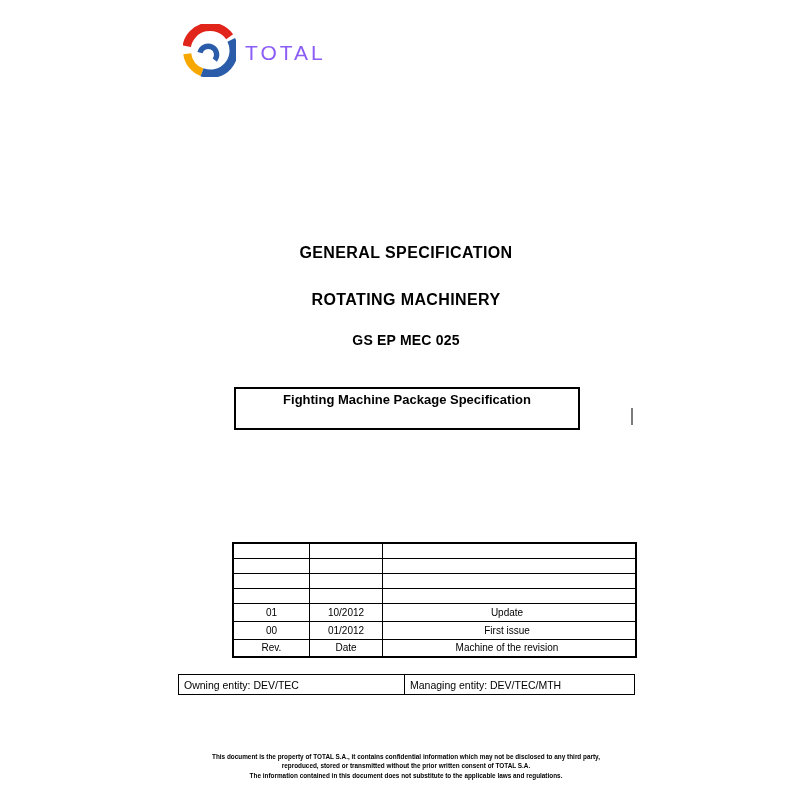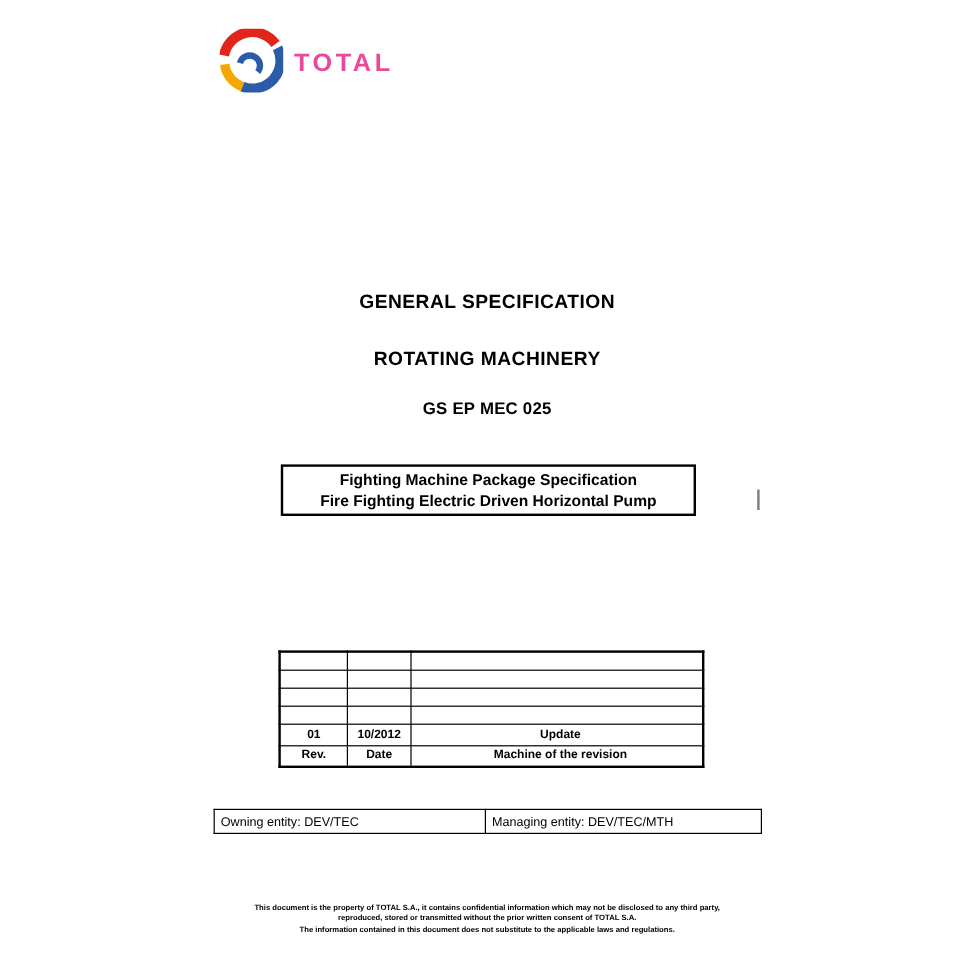--- a/index.html
+++ b/index.html
@@ -4,42 +4,42 @@
 <style>
   html,body{margin:0;padding:0;background:#fff;}
   .page{
     position:relative;width:800px;height:800px;background:#ffffff;
     font-family:"Liberation Sans", sans-serif;color:#000;overflow:hidden;
   }
   
   .logo{position:absolute;left:183px;top:24px;display:flex;align-items:center;gap:9px;}
   .logo svg{width:53px;height:53px;display:block;}
   .logo-text{
-    font-size:21px;font-weight:bold;letter-spacing:3px;color:#ec4899;
+    font-size:21px;font-weight:normal;letter-spacing:3px;color:#8b5cf6;
     padding-top:4px;
   }
   
   .h-center{position:absolute;left:106px;width:600px;text-align:center;font-weight:bold;}
   .h1{top:244px;font-size:16px;letter-spacing:0.4px;}
   .h2{top:291px;font-size:16px;letter-spacing:0.4px;}
   .h3{top:332px;font-size:14px;letter-spacing:0.2px;}
   
   .title-box{
     position:absolute;left:234px;top:387px;width:342px;height:37px;
     border:2px solid #000;text-align:center;font-weight:bold;font-size:13px;
     line-height:18px;padding-top:2px;
   }
   
   .change-bar{position:absolute;left:631px;top:408px;width:2px;height:17px;background:#7d7d7d;}
   
   .rev-table{
     position:absolute;left:232px;top:542px;border-collapse:collapse;
     font-size:10px;
   }
-  .rev-table td{border:1px solid #000;padding:0 2px;vertical-align:middle;font-weight:bold;}
+  .rev-table td{border:1px solid #000;padding:0 12px;vertical-align:middle;}
   .rev-table{border:2px solid #000;}
   .rev-table .c0{width:51px;text-align:center;}
   .rev-table .c1{width:48px;text-align:center;}
   .rev-table .c2{width:232px;text-align:center;padding-left:8px;}
   .rev-table tr.empty{height:15px;}
   .rev-table tr.filled{height:18px;}
   
   .entity-table{
     position:absolute;left:178px;top:674px;border-collapse:collapse;font-size:10.5px;padding-left:29px;
   }
@@ -66,21 +66,20 @@
     </svg>
     <span class="logo-text">TOTAL</span>
   </div>
 
   <div class="h-center h1">GENERAL SPECIFICATION</div>
   <div class="h-center h2">ROTATING MACHINERY</div>
   <div class="h-center h3">GS EP MEC 025</div>
 
   <div class="title-box">
     <div>Fighting Machine Package Specification</div>
-    <div>Fire Fighting Electric Driven Horizontal Pump</div>
   </div>
 
   <div class="change-bar"></div>
 
   <table class="rev-table">
     <tbody>
       <tr class="empty">
         <td class="c0"></td>
         <td class="c1"></td>
         <td class="c2"></td>
@@ -99,20 +98,25 @@
         <td class="c0"></td>
         <td class="c1"></td>
         <td class="c2"></td>
       </tr>
       <tr class="filled">
         <td class="c0">01</td>
         <td class="c1">10/2012</td>
         <td class="c2">Update</td>
       </tr>
       <tr class="filled">
+        <td class="c0">00</td>
+        <td class="c1">01/2012</td>
+        <td class="c2">First issue</td>
+      </tr>
+      <tr class="filled">
         <td class="c0">Rev.</td>
         <td class="c1">Date</td>
         <td class="c2">Machine of the revision</td>
       </tr>
     </tbody>
   </table>
 
   <table class="entity-table">
     <tbody>
       <tr>

